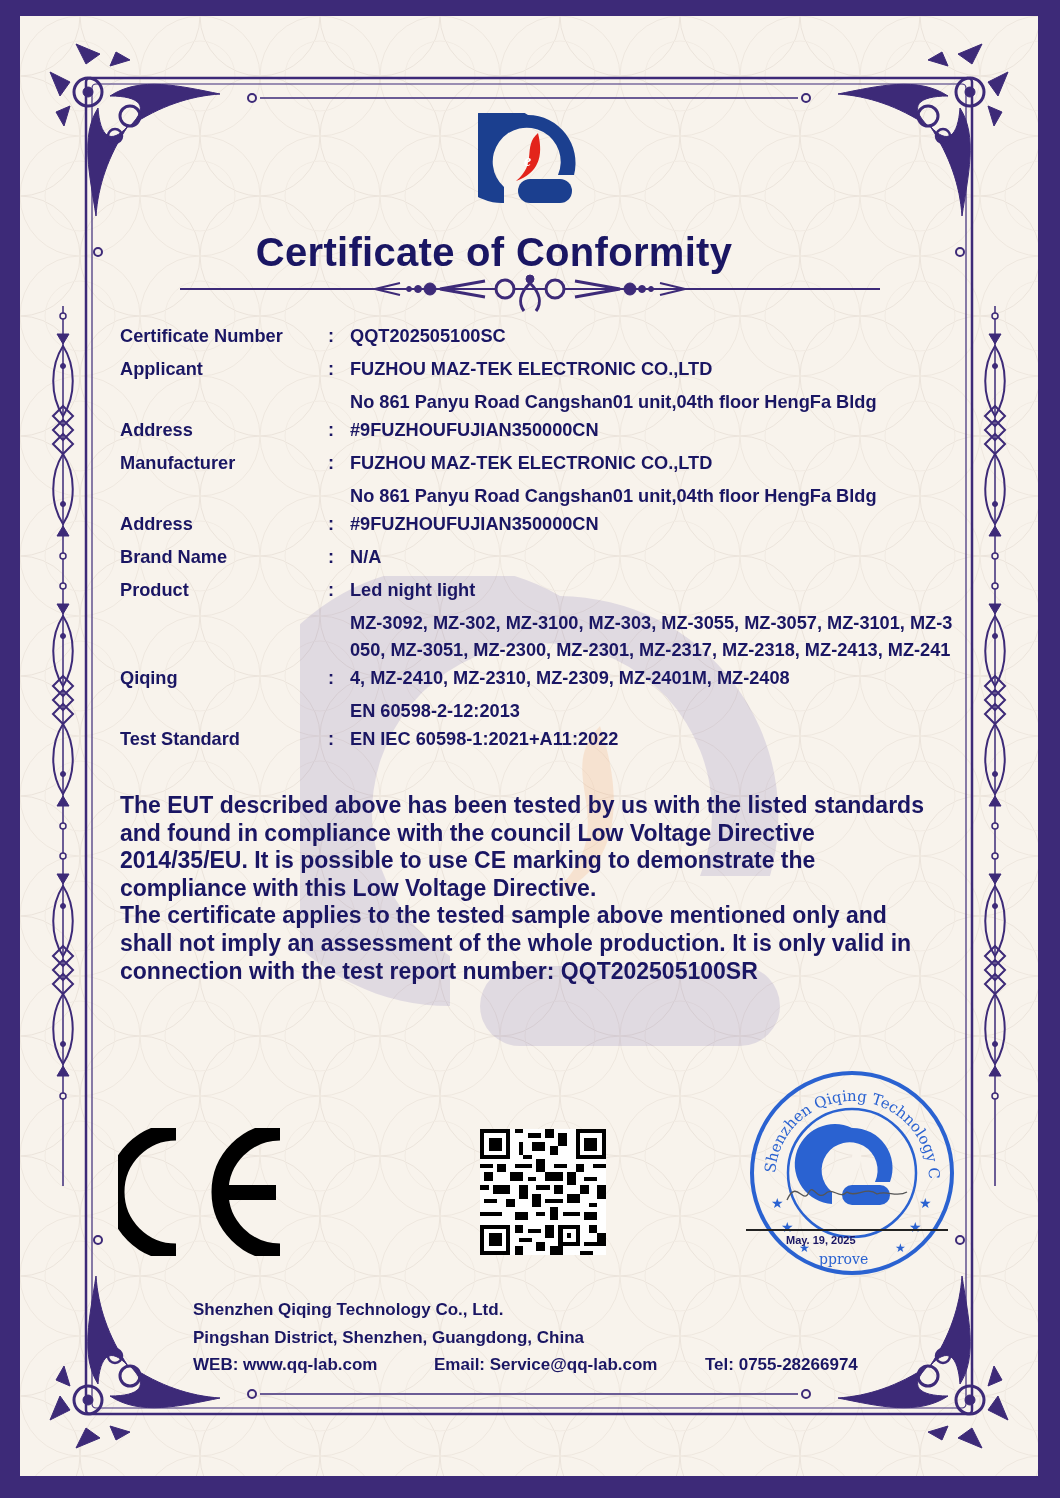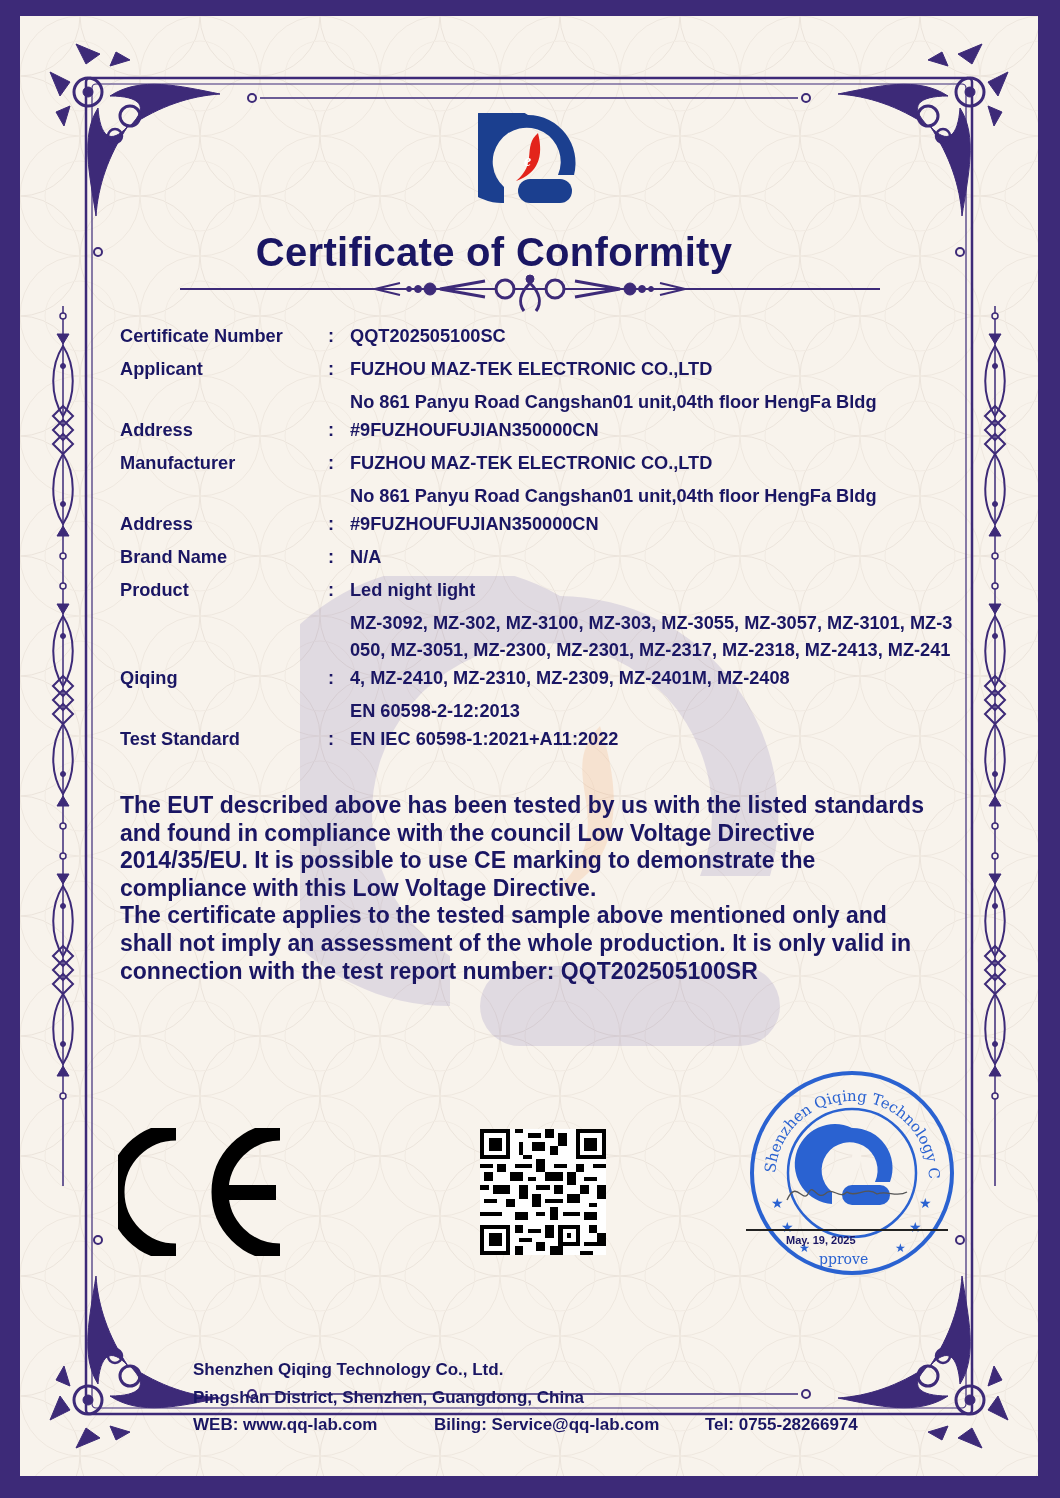--- a/index.html
+++ b/index.html
@@ -17,21 +17,21 @@
   .row .lbl { width:208px; flex:none; }
   .row .colon { width:22px; flex:none; }
   .row .val { flex:1; }
   .paragraph { position:absolute; left:100px; top:776px; width:820px; font-weight:bold; font-size:23px; line-height:27.6px; }
   .paragraph p { margin:0; }
   .ce { position:absolute; left:98px; top:1112px; width:185px; height:128px; }
   .qr { position:absolute; left:460px; top:1113px; width:126px; height:126px; }
   .stamp { position:absolute; left:727px; top:1052px; width:210px; height:210px; }
   .sigline { position:absolute; left:726px; top:1213px; width:202px; height:2px; background:#222; }
   .date { position:absolute; left:766px; top:1218px; font-weight:bold; font-size:11px; color:#1a1663; }
-  .footer { position:absolute; left:173px; top:1340px; font-weight:bold; font-size:17px; line-height:27.6px; color:#1a1663; }
+  .footer { position:absolute; left:173px; top:1280px; font-weight:bold; font-size:17px; line-height:27.6px; color:#1a1663; }
   .footer .contact { display:flex;align-items:center; }
   .footer .contact span { display:inline-block; }
 </style>
 </head>
 <body>
 
 <div class="paper">
 
   <svg class="guilloche" width="1018" height="1460" viewBox="0 0 1018 1460">
     <defs>
@@ -290,18 +290,18 @@
       <path d="M40 132 C50 110 56 138 62 124 C66 116 70 132 78 126 C86 118 92 132 100 124 C108 130 120 118 130 126 C140 122 150 130 160 124" fill="none" stroke="#555" stroke-width="1.3"></path>
     </svg>
     <div class="sigline"></div>
     <div class="date">May. 19, 2025</div>
 
     <div class="footer">
       <div>Shenzhen Qiqing Technology Co., Ltd.</div>
       <div>Pingshan District, Shenzhen, Guangdong, China</div>
       <div class="contact">
         <span style="width:241px">WEB: www.qq-lab.com</span>
-        <span style="width:271px">Biling: Service@qq-lab.com</span>
+        <span style="width:271px">Email: Service@qq-lab.com</span>
         <span>Tel: 0755-28266974</span>
       </div>
     </div>
   </div>
 </div>
 
 </body></html>

